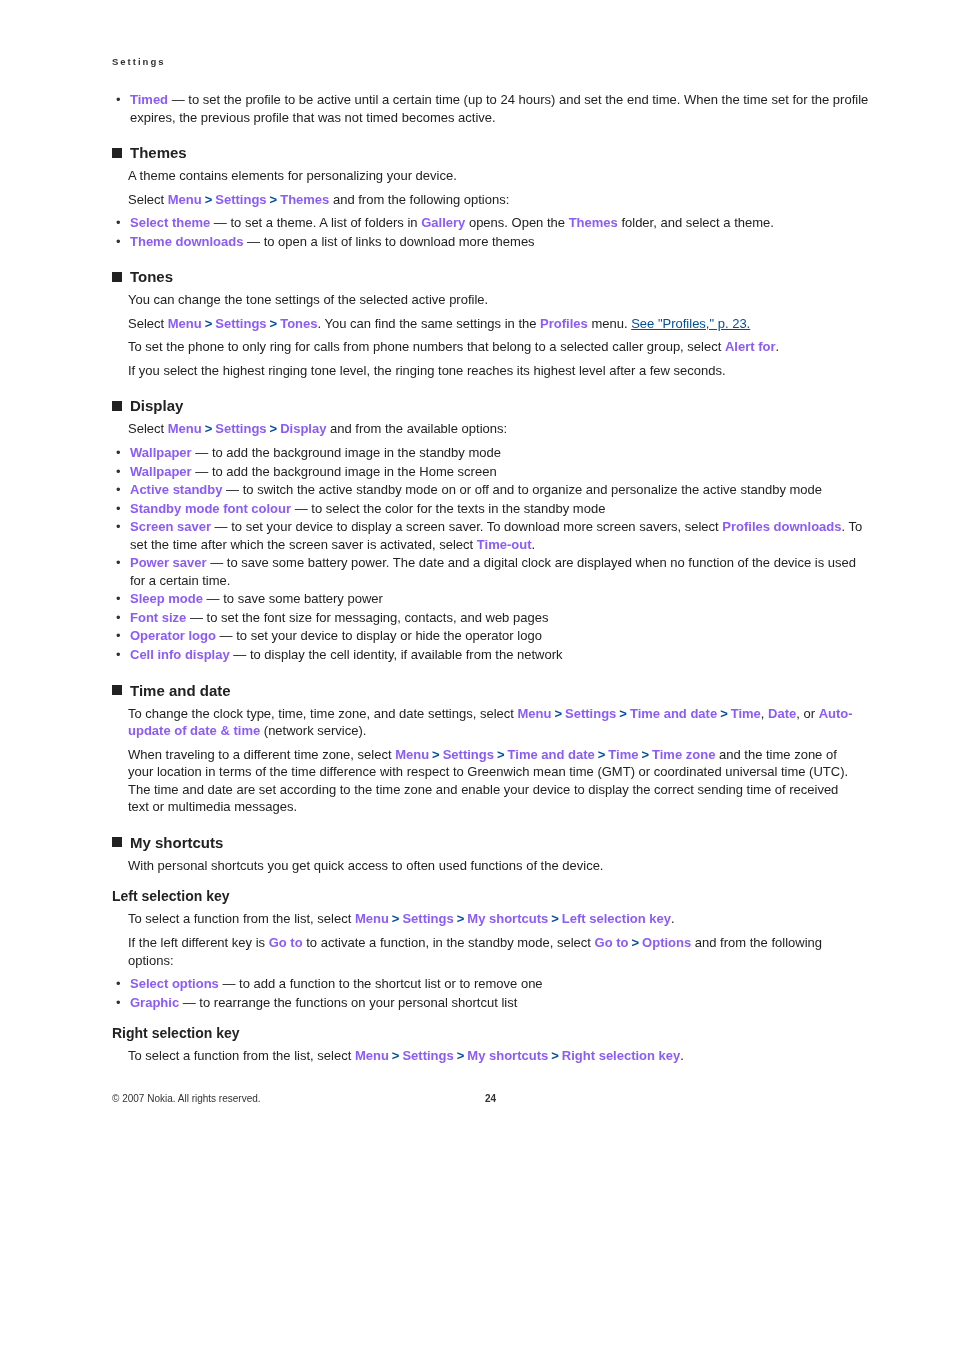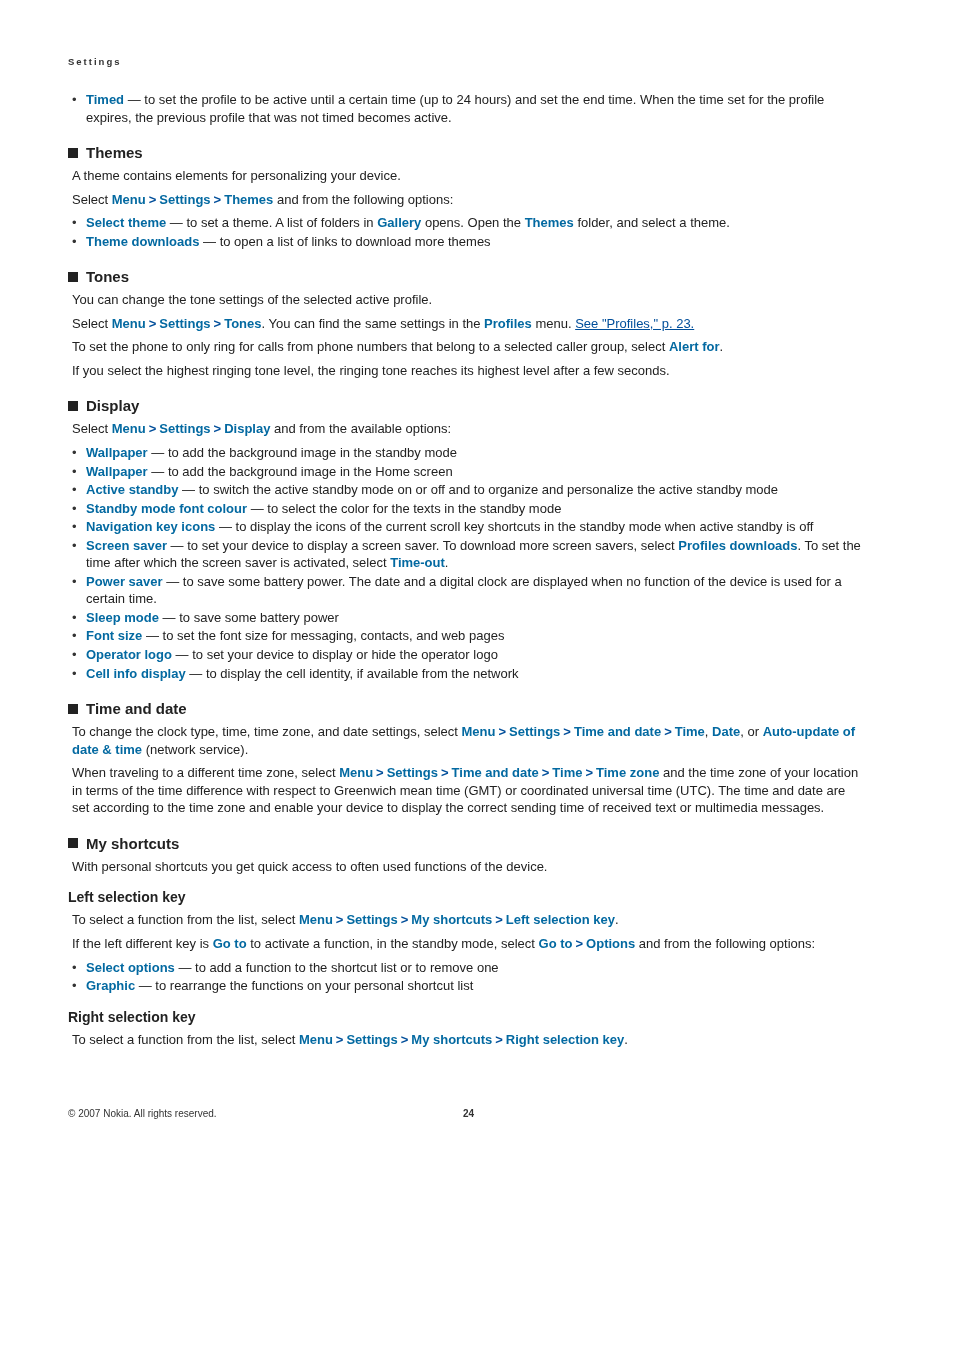--- a/index.html
+++ b/index.html
@@ -5,34 +5,34 @@
   body {
     margin: 0;
     padding: 0;
     font-family: Arial, Helvetica, sans-serif;
     font-size: 13px;
     color: #222;
     background: #fff;
     width: 954px;
   }
   .page {
-    padding: 56px 85px 30px 68px;
+    padding: 56px 85px 30px 112px;
   }
   .header { font-size: 9.5px; letter-spacing: 2px; font-weight: bold; color: #333; margin-bottom: 24px; }
-  .kw { color: #0369a1; font-weight: bold; }
+  .kw { color: #8b5cf6; font-weight: bold; }
   .lnk { color: #004e9a; text-decoration: underline; }
   .sep { color: #004e9a; font-weight: bold; padding: 0 3px; }
-  p { margin: 6px 4px; line-height: 1.35; }
+  p { margin: 6px 16px; line-height: 1.35; }
   ul { margin: 2px 0 8px 0; padding-left: 18px; list-style: none; }
   ul li { position: relative; padding-left: 0; margin: 1px 0; line-height: 1.35; }
   ul li::before { content: "•"; position: absolute; left: -14px; color: #333; }
   h2 { font-size: 15px; font-weight: bold; margin: 18px 0 6px 0; display: flex; align-items: center; }
   h2 .sq { display:inline-block; width:10px; height:10px; background:#222; margin-right:8px; }
   h3 { font-size: 14px; font-weight: bold; margin: 14px 0 6px 0; }
-  .footer { margin-top: 60px; font-size: 10px; color: #333; display:flex; }
+  .footer { margin-top: 28px; font-size: 10px; color: #333; display:flex; }
   .footer .c { flex:1; }
   .footer .pn { font-weight: bold; }
 </style>
 </head>
 <body>
 
 <div class="page">
   <div class="header">Settings</div>
 
   <ul>
@@ -76,21 +76,20 @@
       <span>Display</span>
     </h2>
   <p>
     <span>Select </span><span class="kw">Menu</span><span class="sep">&gt;</span><span class="kw">Settings</span><span class="sep">&gt;</span><span class="kw">Display</span><span> and from the available options:</span>
   </p>
   <ul>
     <li><span class="kw">Wallpaper</span><span> — to add the background image in the standby mode</span></li>
     <li><span class="kw">Wallpaper</span><span> — to add the background image in the Home screen</span></li>
     <li><span class="kw">Active standby</span><span> — to switch the active standby mode on or off and to organize and personalize the active standby mode</span></li>
     <li><span class="kw">Standby mode font colour</span><span> — to select the color for the texts in the standby mode</span></li>
-    <li><span class="kw">Navigation key icons</span><span> — to display the icons of the current scroll key shortcuts in the standby mode when active standby is off</span></li>
     <li><span class="kw">Screen saver</span><span> — to set your device to display a screen saver. To download more screen savers, select </span><span class="kw">Profiles downloads</span><span>. To set the time after which the screen saver is activated, select </span><span class="kw">Time-out</span><span>.</span></li>
     <li><span class="kw">Power saver</span><span> — to save some battery power. The date and a digital clock are displayed when no function of the device is used for a certain time.</span></li>
     <li><span class="kw">Sleep mode</span><span> — to save some battery power</span></li>
     <li><span class="kw">Font size</span><span> — to set the font size for messaging, contacts, and web pages</span></li>
     <li><span class="kw">Operator logo</span><span> — to set your device to display or hide the operator logo</span></li>
     <li><span class="kw">Cell info display</span><span> — to display the cell identity, if available from the network</span></li>
   </ul>
 
   <h2>
       <span class="sq"></span>

